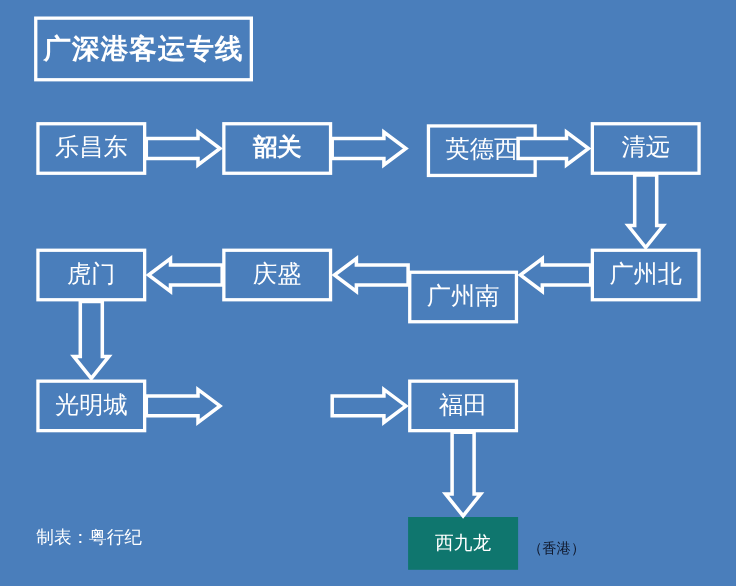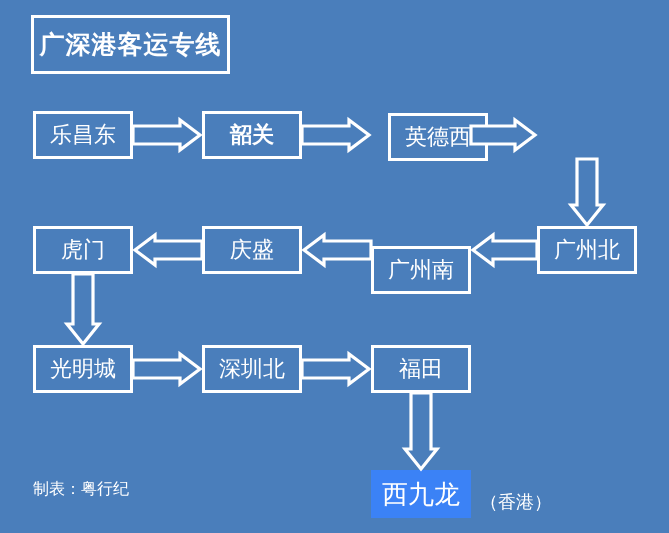--- a/index.html
+++ b/index.html
@@ -28,29 +28,29 @@
     position:absolute;
     width:100px;height:48px;
     border:3px solid #ffffff;
     box-sizing:border-box;
     display:flex;align-items:center;justify-content:center;
     color:#ffffff;
     font-size:22px;
     line-height:1;
   }
   .node.terminus{
-    background:#3b82f6;
+    background:#0f766e;
     border:none;
-    font-size:26px;
+    font-size:17px;
   }
 
   .annot{
     position:absolute;
-    color:#ffffff;
-    font-size:18px;
+    color:#0f172a;
+    font-size:13px;
     white-space:nowrap;
   }
   .credit{
     position:absolute;
     left:33px;top:479px;
     color:#ffffff;
     font-size:16px;
     white-space:nowrap;
   }
 
@@ -68,39 +68,39 @@
 
   <div class="node" style="left:33px;top:111px;">
     <span>乐昌东</span>
   </div>
   <div class="node" style="left:202px;top:111px;font-weight:bold;">
     <span>韶关</span>
   </div>
   <div class="node" style="left:371px;top:113px;margin-left:17px;">
     <span>英德西</span>
   </div>
+  <div class="node" style="left:537px;top:111px;">
+    <span>清远</span>
+  </div>
 
   <div class="node" style="left:33px;top:226px;">
     <span>虎门</span>
   </div>
   <div class="node" style="left:202px;top:226px;">
     <span>庆盛</span>
   </div>
   <div class="node" style="left:371px;top:226px;margin-top:20px;">
     <span>广州南</span>
   </div>
   <div class="node" style="left:537px;top:226px;">
     <span>广州北</span>
   </div>
 
   <div class="node" style="left:33px;top:345px;align-items:center;">
     <span>光明城</span>
-  </div>
-  <div class="node" style="left:202px;top:345px;">
-    <span>深圳北</span>
   </div>
   <div class="node" style="left:371px;top:345px;">
     <span>福田</span>
   </div>
 
   <div class="node terminus" style="left:371px;top:470px;">
     <span>西九龙</span>
   </div>
   <div class="annot" style="left:480px;top:490px;">（香港）</div>
 

